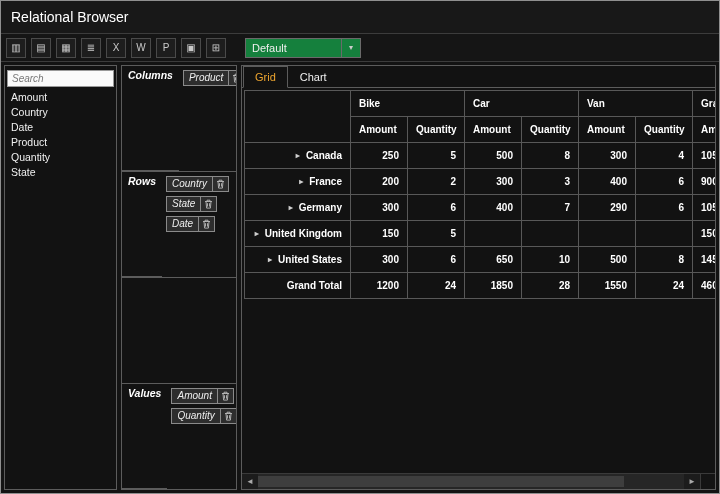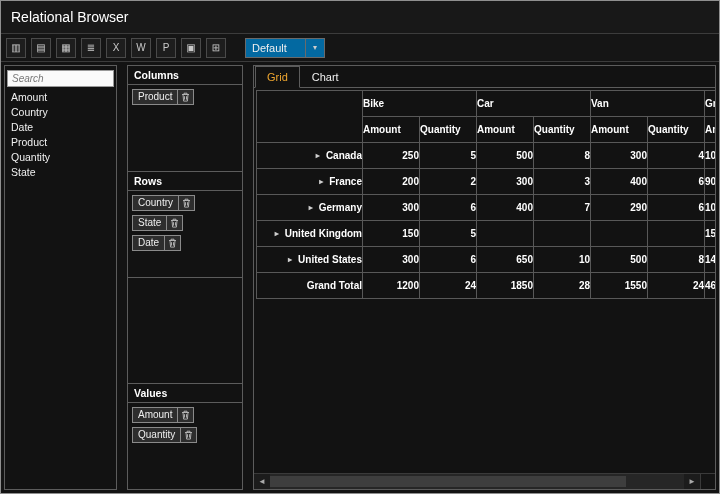--- a/index.html
+++ b/index.html
@@ -1,44 +1,44 @@
 <!DOCTYPE html>
 <html><head>
 <meta charset="utf-8">
 <style>
   html,body{margin:0;padding:0;background:#2a2a2a;font-family:"Liberation Sans",sans-serif;}
   .win{width:720px;height:494px;border:1px solid #8f8f8f;background:#131313;box-sizing:border-box;overflow:hidden;}
   .titlebar{height:32px;line-height:32px;padding-left:10px;font-size:14px;color:#ffffff;background:#181818;}
   .toolbar{height:29px;border-top:1px solid #3c3c3c;border-bottom:1px solid #3c3c3c;display:flex;align-items:center;padding:0 5px;gap:5px;background:#151515;box-sizing:border-box;}
   .tbtn{width:20px;height:20px;background:#1d1d1d;border:1px solid #4a4a4a;color:#c9c9c9;font-size:10px;display:flex;align-items:center;justify-content:center;padding:0;cursor:pointer;}
-  .combo{margin-left:14px;display:flex;height:20px;border:1px solid #6a6a6a;background:#0369a1;width:80px;box-sizing:border-box;}
+  .combo{margin-left:14px;display:flex;height:20px;border:1px solid #6a6a6a;background:#15803d;width:116px;box-sizing:border-box;}
   .combo-text{flex:1;font-size:11px;color:#eeeeee;padding:3px 6px;}
   .combo-arrow{width:18px;border-left:1px solid #6a6a6a;text-align:center;font-size:8px;color:#cccccc;line-height:18px;}
-  .main{display:flex;gap:10px;padding:3px;height:425px;box-sizing:content-box;}
+  .main{display:flex;gap:4px;padding:3px;height:425px;box-sizing:content-box;}
   .panel{border:1px solid #5c5c5c;background:#121212;box-sizing:border-box;}
   .fields-panel{width:113px;display:flex;flex-direction:column;}
   .search-wrap{padding:2px;}
   .search{width:100%;box-sizing:border-box;height:17px;background:#fafafa;border:1px solid #999999;font-size:10px;padding:1px 4px;font-family:"Liberation Sans",sans-serif;}
   .search::placeholder{font-style:italic;color:#777777;}
   .field-item{padding:2px 6px 1px;font-size:10.5px;color:#f0f0f0;cursor:default;}
   .layout-panel{width:116px;display:flex;flex-direction:column;}
-  .section{flex:1;border-bottom:1px solid #5c5c5c;display:flex;flex-direction:column;overflow:hidden;}
+  .section{flex:1;border-bottom:1px solid #5c5c5c;display:flex;flex-direction:row;overflow:hidden;font-style:italic;}
   .section:last-child{border-bottom:none;}
   .section-h{padding:3px 6px;font-size:10.5px;font-weight:bold;color:#ffffff;border-bottom:1px solid #5c5c5c;}
   .chips{padding:4px;}
   .chip{display:flex;width:max-content;margin-bottom:4px;}
   .chip-label{font-size:10px;color:#eeeeee;background:#2d2d2d;border:1px solid #8a8a8a;padding:1px 5px 2px;}
   .chip-trash{width:15px;border:1px solid #8a8a8a;border-left:none;background:#2d2d2d;display:flex;align-items:center;justify-content:center;cursor:pointer;}
   .grid-panel{flex:1;display:flex;flex-direction:column;overflow:hidden;}
   .tabs{display:flex;border-bottom:1px solid #5c5c5c;background:#121212;padding-left:1px;}
   .tab{padding:4px 11px 3px;font-size:11px;color:#f0f0f0;border:1px solid transparent;cursor:pointer;}
   .tab.active{color:#eda52f;font-weight:normal;border:1px solid #5c5c5c;border-bottom-color:#121212;margin-bottom:-1px;}
   .gridwrap{flex:1;overflow:hidden;padding:2px;}
   table.pivot{border-collapse:collapse;table-layout:fixed;width:516px;}
-  .pivot th,.pivot td{border:1px solid #585858;height:26px;padding:0 0;font-size:10px;color:#ffffff;white-space:nowrap;overflow:hidden;box-sizing:border-box;}
+  .pivot th,.pivot td{border:1px solid #585858;height:26px;padding:0 8px;font-size:10px;color:#ffffff;white-space:nowrap;overflow:hidden;box-sizing:border-box;}
   .pivot th{text-align:left;font-weight:bold;}
   td.num{text-align:right;font-weight:bold;}
   td.gc{text-align:left;}
   td.rowlabel{font-weight:bold;text-align:right;}
   .arrow{color:#cfcfcf;font-size:8px;margin-right:6px;vertical-align:1px;}
   .hscroll{height:15px;display:flex;border-top:1px solid #3a3a3a;background:#1c1c1c;}
   .sbtn{width:16px;font-size:8px;color:#aaaaaa;display:flex;align-items:center;justify-content:center;cursor:pointer;}
   .strack{flex:1;position:relative;background:#262626;}
   .sthumb{position:absolute;left:0;top:2px;bottom:2px;width:86%;background:#3e3e3e;}
   .scorner{width:14px;border-left:1px solid #3a3a3a;background:#141414;}

